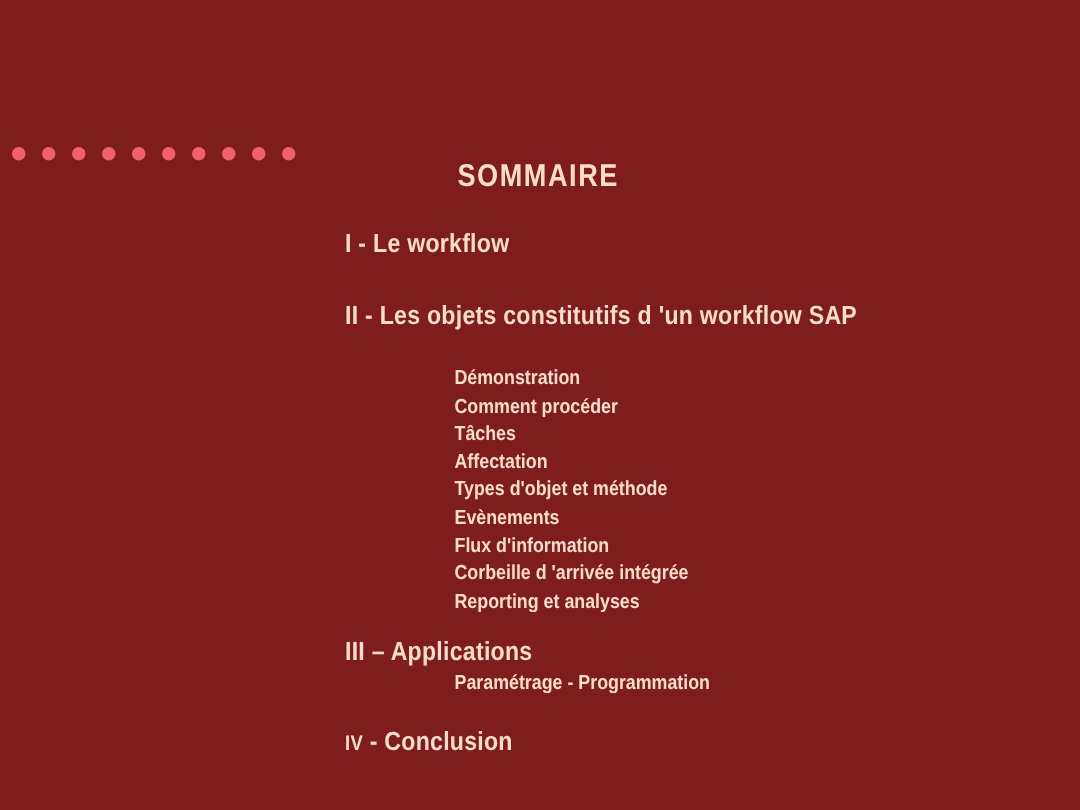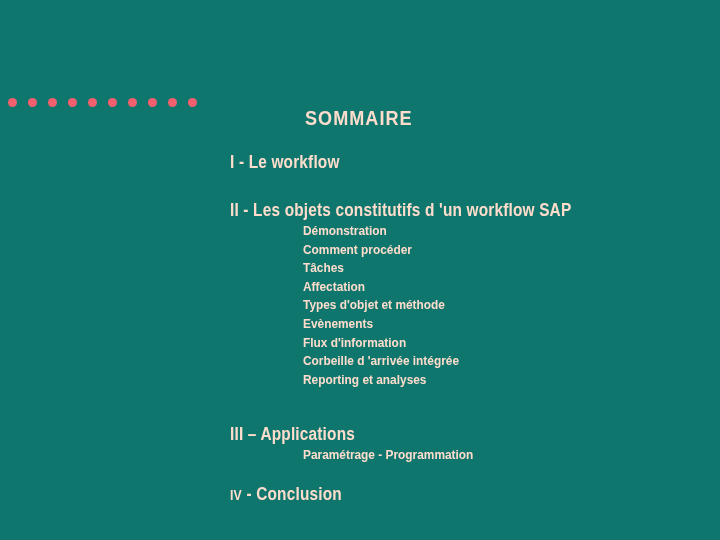--- a/index.html
+++ b/index.html
@@ -7,21 +7,21 @@
     padding: 0;
   }
   body {
     background: #0b0b5c;
     font-family: "Liberation Sans", sans-serif;
   }
   #slide {
     position: relative;
     width: 720px;
     height: 540px;
-    background: #0f766e;
+    background: #7f1d1d;
     overflow: hidden;
   }
 
   
   #dot-row {
     position: absolute;
     left: 8px;
     top: 94px;
     width: 200px;
     height: 16px;
@@ -67,21 +67,21 @@
   #heading-3 { top: 424px; }
   #heading-4 { top: 484px; }
 
   #heading-4 .small-roman {
     font-size: 14px;
   }
 
   #sub-list {
     position: absolute;
     left: 303px;
-    top: 222px;
+    top: 243px;
   }
   .sub-item {
     color: #ffddcc;
     font-family: "Liberation Sans", sans-serif;
     font-weight: bold;
     font-size: 13.5px;
     line-height: 18.6px;
     white-space: nowrap;
     transform: scaleX(0.88);
     transform-origin: left center;

